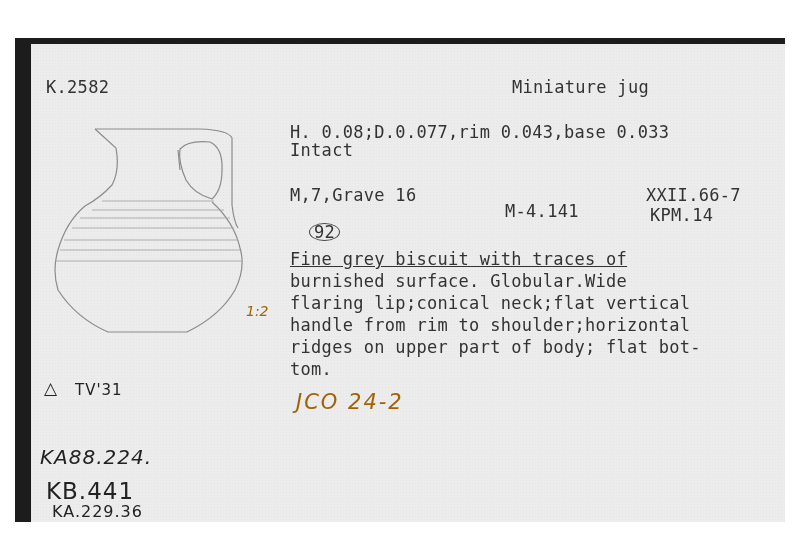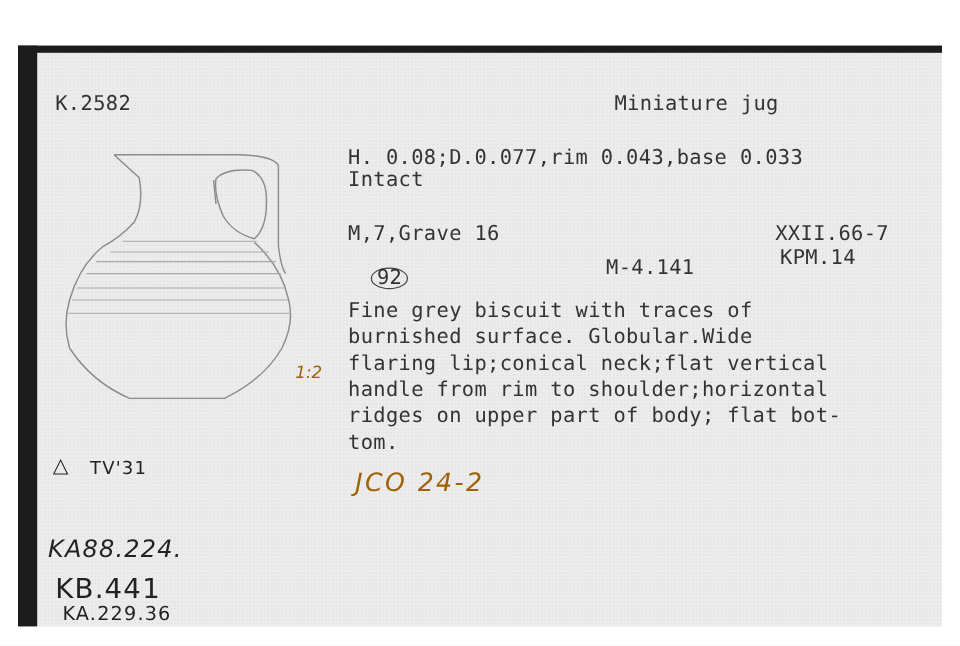--- a/index.html
+++ b/index.html
@@ -44,24 +44,24 @@
 <div class="tw" style="left:500px; top:78px;margin-left:12px;">Miniature jug</div>
 
 <div class="tw" style="left:290px; top:123px;">H. 0.08;D.0.077,rim 0.043,base 0.033</div>
 <div class="tw" style="left:290px; top:141px;">Intact</div>
 
 <div class="tw" style="left:290px; top:186px;">M,7,Grave 16</div>
 <div class="tw" style="left:646px; top:186px;">XXII.66-7</div>
 <div class="tw" style="left:288px; top:205px;">
   <span class="circled">92</span>
 </div>
-<div class="tw" style="left:505px; top:214px;">M-4.141</div>
+<div class="tw" style="left:505px; top:202px;">M-4.141</div>
 <div class="tw" style="left:650px; top:206px;">KPM.14</div>
 
-<div class="tw" style="left:290px; top:250px;">Fine grey biscuit with traces of</div>
+<div class="tw" style="left:290px; top:250px;text-decoration:underline;">Fine grey biscuit with traces of</div>
 <div class="tw" style="left:290px; top:272px;">burnished surface. Globular.Wide</div>
 <div class="tw" style="left:290px; top:294px;">flaring lip;conical neck;flat vertical</div>
 <div class="tw" style="left:290px; top:316px;">handle from rim to shoulder;horizontal</div>
 <div class="tw" style="left:290px; top:338px;">ridges on upper part of body; flat bot-</div>
 <div class="tw" style="left:290px; top:360px;">tom.</div>
 
 <div class="hw pencil" style="left:296px; top:390px; font-size:21px; letter-spacing:2px;">JCO 24-2</div>
 
 <svg class="jug" width="240" height="230" viewBox="0 0 240 230">
   <g fill="none" stroke="#8c8c8c" stroke-width="1.2">

